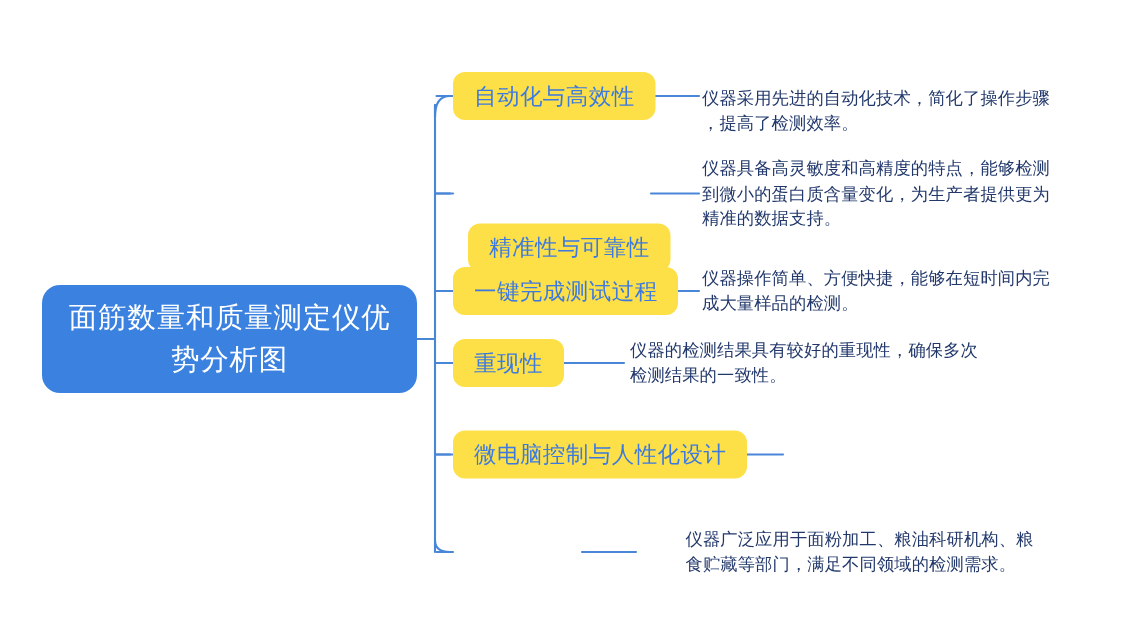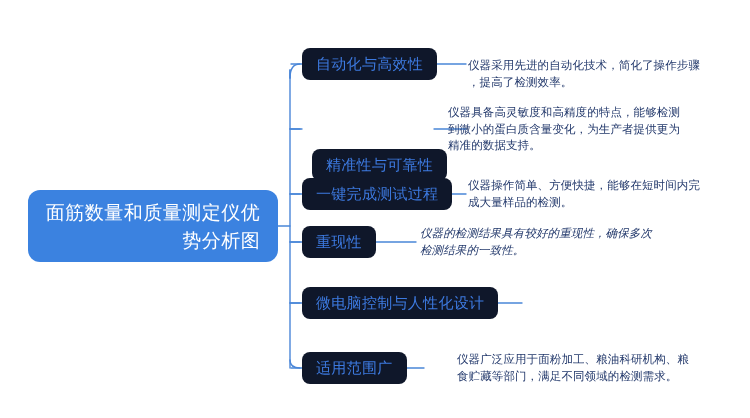--- a/index.html
+++ b/index.html
@@ -45,30 +45,30 @@
     display: flex;
     align-items: center;
     justify-content: center;
     box-sizing: border-box;
     padding: 4px 14px;
   }
   #root-node .root-text {
     color: #ffffff;
     font-size: 19px;
     line-height: 28px;
-    text-align: right;
+    text-align: center;
     font-weight: 500;
     letter-spacing: 0.5px;
     white-space: pre-line;
   }
 
   
   .branch-node {
     position: absolute;
-    background: #0f172a;
+    background: #fde047;
     border-radius: 8px;
     display: flex;
     align-items: center;
     justify-content: center;
     box-sizing: border-box;
     height: 32px;
     padding: 0 14px;
   }
   .branch-node .branch-label {
     color: #3d7ae0;
@@ -132,39 +132,36 @@
 
   <div class="branch-node" style="left:302px; top:48px;">
     <span class="branch-label">自动化与高效性</span>
   </div>
   <div class="desc-block" style="left:468px; top:47px; width:250px;margin-top:10px;">仪器采用先进的自动化技术，简化了操作步骤
 ，提高了检测效率。</div>
 
   <div class="branch-node" style="left:312px; top:113px;margin-top:36px;">
     <span class="branch-label">精准性与可靠性</span>
   </div>
-  <div class="desc-block" style="left:448px; top:104px; width:250px;">仪器具备高灵敏度和高精度的特点，能够检测
+  <div class="desc-block" style="left:468px; top:104px; width:250px;">仪器具备高灵敏度和高精度的特点，能够检测
 到微小的蛋白质含量变化，为生产者提供更为
 精准的数据支持。</div>
 
   <div class="branch-node" style="left:302px; top:178px;">
     <span class="branch-label">一键完成测试过程</span>
   </div>
   <div class="desc-block" style="left:468px; top:177px; width:250px;">仪器操作简单、方便快捷，能够在短时间内完
 成大量样品的检测。</div>
 
   <div class="branch-node" style="left:302px; top:226px;">
     <span class="branch-label">重现性</span>
   </div>
-  <div class="desc-block" style="left:420px; top:225px; width:250px;font-style:italic;">仪器的检测结果具有较好的重现性，确保多次
+  <div class="desc-block" style="left:420px; top:225px; width:250px;">仪器的检测结果具有较好的重现性，确保多次
 检测结果的一致性。</div>
 
   <div class="branch-node" style="left:302px; top:287px;">
     <span class="branch-label">微电脑控制与人性化设计</span>
   </div>
 
-  <div class="branch-node" style="left:302px; top:352px;">
-    <span class="branch-label">适用范围广</span>
-  </div>
   <div class="desc-block" style="left:426px; top:351px; width:250px;margin-left:31px;">仪器广泛应用于面粉加工、粮油科研机构、粮
 食贮藏等部门，满足不同领域的检测需求。</div>
 
 </div>
 
 </body></html>

